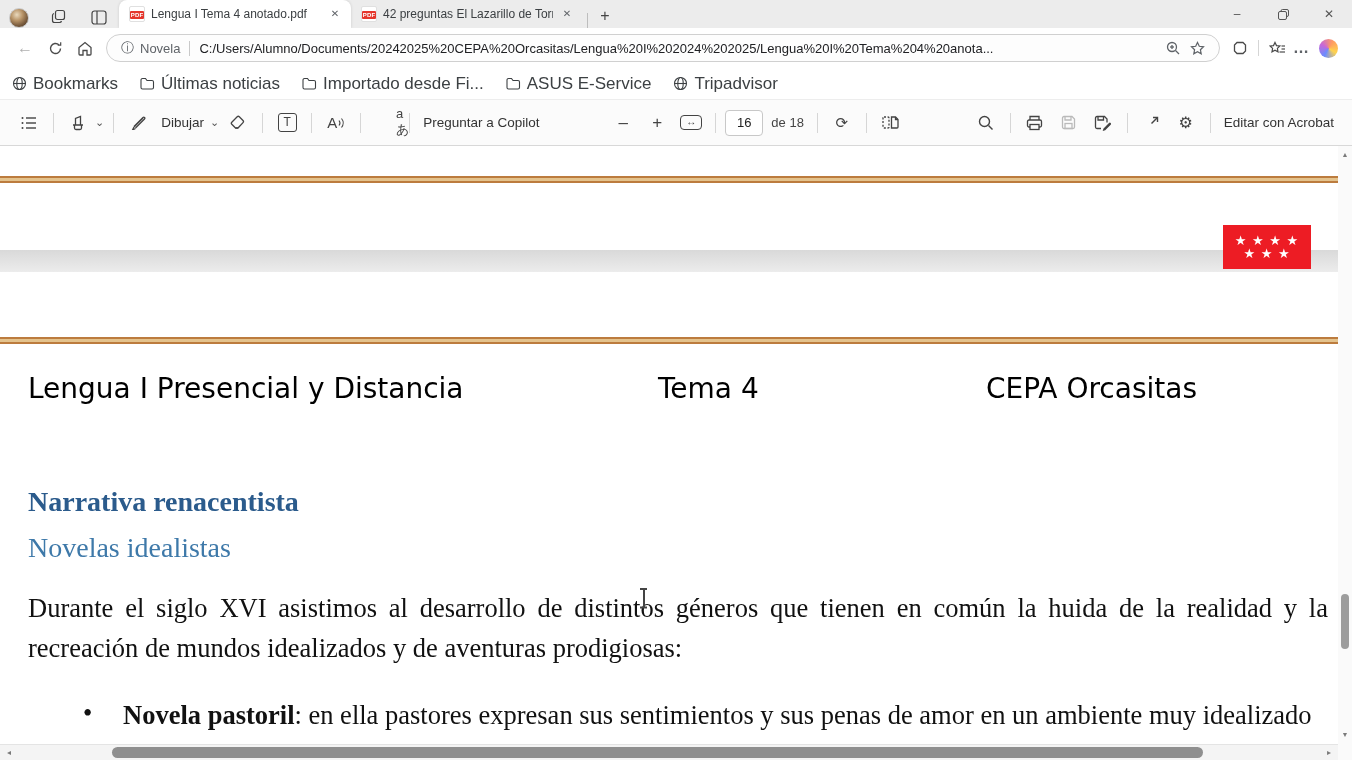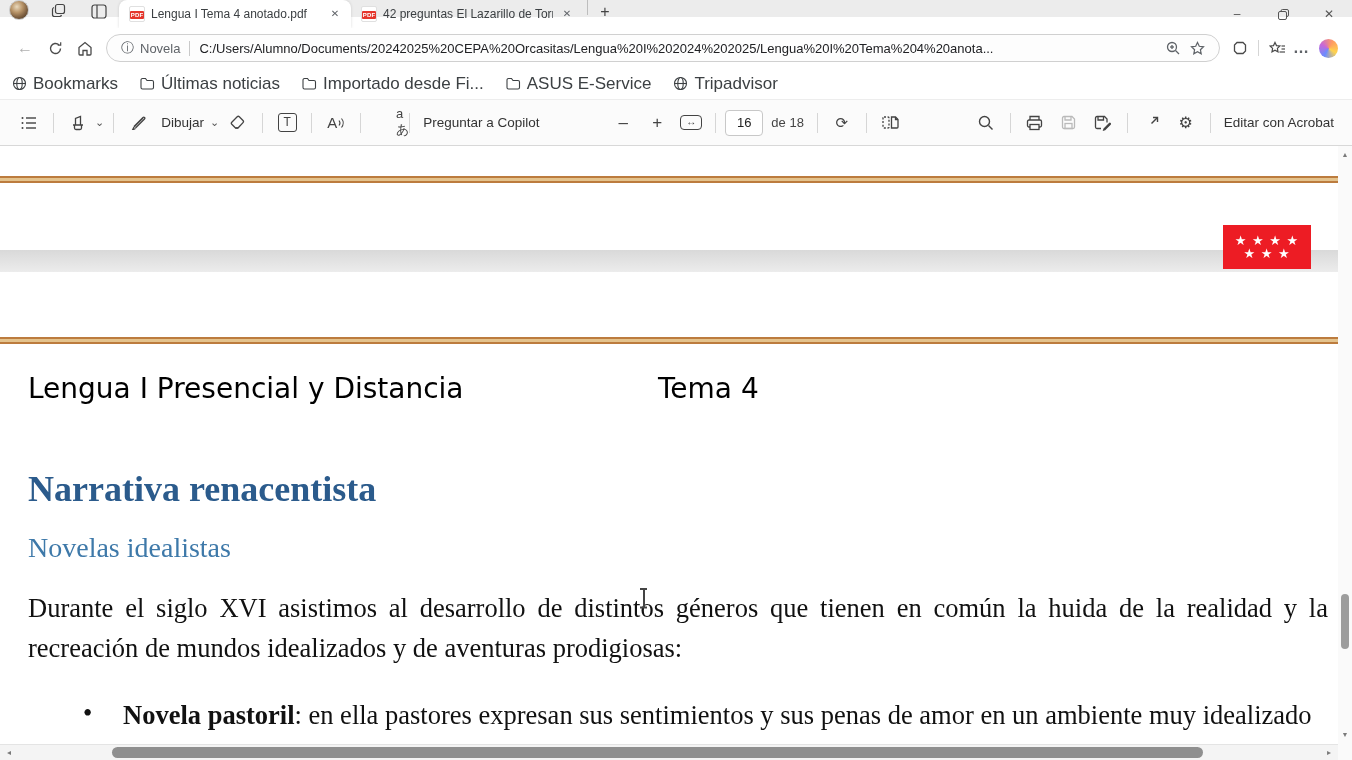--- a/index.html
+++ b/index.html
@@ -1,21 +1,21 @@
 <!DOCTYPE html>
 <html><head>
 <meta charset="utf-8">
 <style>
   * { margin:0; padding:0; box-sizing:border-box; }
   html,body { width:1352px; height:760px; overflow:hidden; }
   body { font-family:"Liberation Sans", sans-serif; background:#fff; }
   .app { position:relative; width:1352px; height:760px; background:#fff; }
 
   
-  .tabbar { position:absolute; top:0; left:0; right:0; height:17px; background:#ECECEC; display:flex; align-items:flex-start; }
+  .tabbar { position:absolute; top:0; left:0; right:0; height:28px; background:#ECECEC; display:flex; align-items:flex-end; }
   .avatar { width:20px; height:20px; border-radius:50%; margin:0 10px 0 9px; background:radial-gradient(circle at 38% 32%, #e9d9bd 0%, #b89468 35%, #7a5c3e 65%, #3e2f20 100%); border:1px solid #c9c9c9; flex:none; cursor:pointer; }
   .tb-icon { width:26px; height:22px; display:flex; align-items:center; justify-content:center; margin:0 7px; color:#444; flex:none; }
   .tab { display:flex; align-items:center; height:28px; padding:0 8px 0 10px; width:232px; flex:none; font-size:12px; color:#3c4043; }
   .tab.active { background:#fff; border-radius:8px 8px 0 0; box-shadow:0 0 3px rgba(0,0,0,.15); }
   .tab-title { flex:1; overflow:hidden; white-space:nowrap; margin:0 6px; }
   .pdficon { width:16px; height:16px; flex:none; background:#fff; border:1px solid #e0e0e0; border-radius:2px; position:relative; display:flex; align-items:flex-end; justify-content:center; }
   .pdficon span { background:#E5362C; color:#fff; font-size:6px; font-weight:bold; line-height:8px; padding:0 1px; border-radius:1px; margin-bottom:2px; letter-spacing:.2px; }
   .tab-close { width:16px; height:16px; line-height:16px; text-align:center; font-size:10px; color:#5f6368; border-radius:3px; flex:none; cursor:pointer; }
   .tab-divider { width:1px; height:15px; background:#bdbdbd; margin:0 4px; flex:none; }
   .newtab { width:26px; height:24px; text-align:center; line-height:24px; font-size:16px; color:#444; cursor:pointer; flex:none; }
@@ -59,21 +59,21 @@
   .page-clip { position:absolute; top:0; left:0; right:14px; height:596px; overflow:hidden; background:#fff; }
   .rule { position:absolute; left:0; right:0; height:7px; background:#E4C38D; border-top:2px solid #BC7C3E; border-bottom:2px solid #BC7C3E; }
   .rule.r1 { top:30px; }
   .rule.r2 { top:191px; }
   .pagegap { position:absolute; top:104px; left:0; right:0; height:22px; background:linear-gradient(#d9d9d9,#ececec); }
   .doc { font-family:"Liberation Serif", serif; color:#111; }
   .hdr { position:absolute; top:226px; font-family:"DejaVu Sans", sans-serif; font-size:28px; color:#000; white-space:nowrap; }
   .hdr.l { left:28px; } .hdr.c { left:658px; } .hdr.r { right:141px; }
   .flag { position:absolute; top:79px; right:27px; width:88px; height:44px; background:#ED1C24; display:flex; flex-direction:column; align-items:center; justify-content:center; line-height:13px; }
   .flag span { color:#fff; font-size:13px; letter-spacing:1px; }
-  .h1 { position:absolute; left:28px; top:322px; font-family:"Liberation Serif", serif; font-weight:bold; font-size:36px; color:#2B5B8C; }
+  .h1 { position:absolute; left:28px; top:340px; font-family:"Liberation Serif", serif; font-weight:bold; font-size:28px; color:#2B5B8C; }
   .h2 { position:absolute; left:28px; top:386px; font-family:"Liberation Serif", serif; font-size:28px; color:#3E79A9; }
   .para { position:absolute; left:28px; width:1300px; top:442px; font-size:26.5px; line-height:40px; text-align:justify; }
   .bullet { position:absolute; left:28px; width:1302px; top:549px; font-size:26.5px; line-height:40px; padding-left:95px; }
   .bullet .dot { position:absolute; left:55px; top:-2px; }
   .bullet b { font-weight:bold; }
   .ibeam { position:absolute; left:639px; top:442px; width:9px; height:20px; }
   .ibeam::before { content:""; position:absolute; left:4px; top:0; bottom:0; width:1.5px; background:#444; }
   .ibeam::after { content:""; position:absolute; left:1px; right:1px; top:0; height:1.5px; background:#444; box-shadow:0 18.5px 0 #444; }
 
   
@@ -345,20 +345,21 @@
   </div>
 
   <div class="content">
     <div class="page-clip">
       <div class="rule r1"></div>
       <div class="pagegap"></div>
       <div class="rule r2"></div>
 
       <div class="hdr l">Lengua I Presencial y Distancia</div>
       <div class="hdr c">Tema 4</div>
+      <div class="hdr r">CEPA Orcasitas</div>
       <div class="flag">
         <span>★ ★ ★ ★</span>
         <span>★ ★ ★</span>
       </div>
 
       <div class="h1 doc">Narrativa renacentista</div>
       <div class="h2 doc">Novelas idealistas</div>
       <div class="para doc">Durante el siglo XVI asistimos al desarrollo de distintos géneros que tienen en común la huida de la realidad y la recreación de mundos idealizados y de aventuras prodigiosas:</div>
       <div class="bullet doc">
         <span class="dot">•</span>

